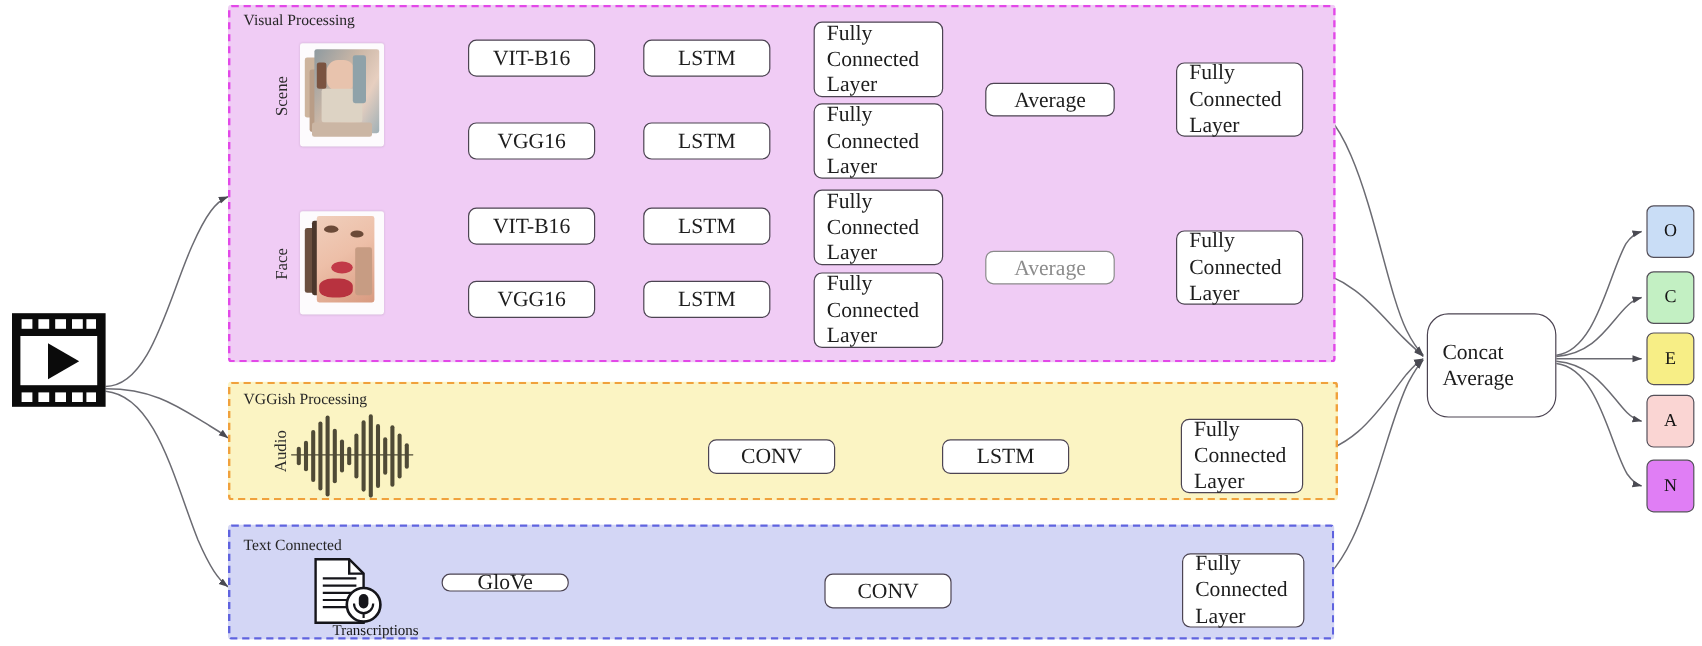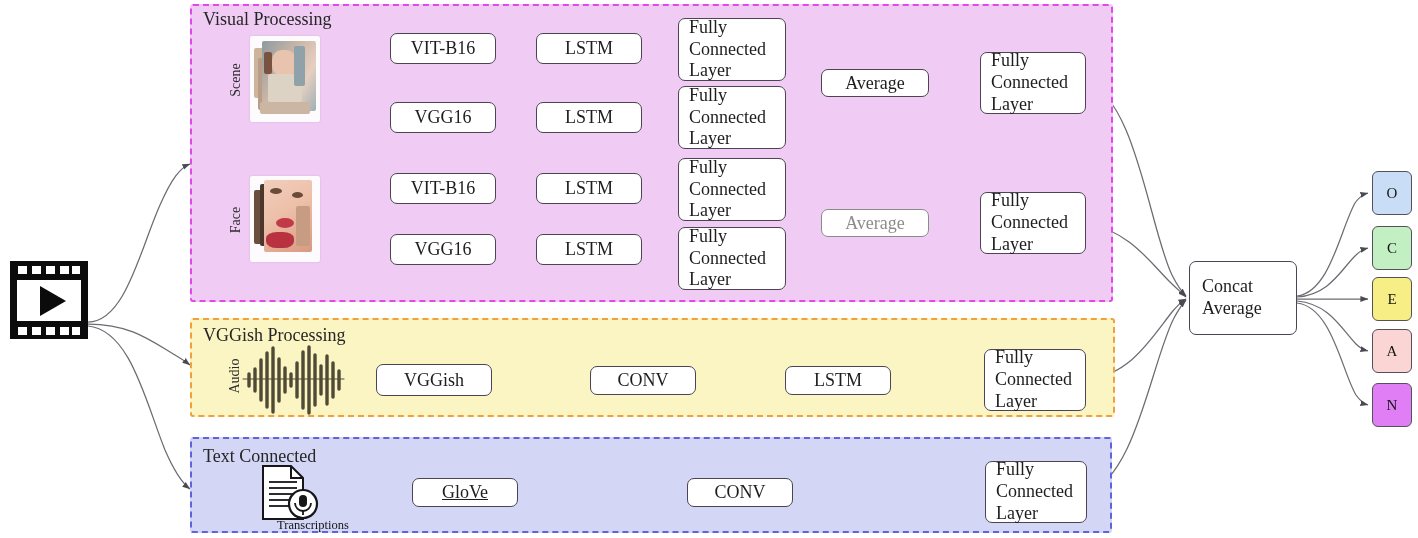--- a/index.html
+++ b/index.html
@@ -1,20 +1,20 @@
 <!DOCTYPE html>
 <html><head>
 <meta charset="utf-8">
 <style>
   html,body{margin:0;padding:0;background:#ffffff;}
   body{width:1418px;height:538px;font-family:"Liberation Serif",serif;}
   #stage{position:relative;width:1418px;height:538px;overflow:hidden;background:#fff;}
 
   .panel{position:absolute;box-sizing:border-box;border-radius:3px;}
-  .panel-title{position:absolute;font-size:18px;color:#262626;white-space:nowrap;}
+  .panel-title{position:absolute;font-size:13px;color:#262626;white-space:nowrap;}
 
   .node{position:absolute;box-sizing:border-box;background:#ffffff;border:1.6px solid #4c4452;
         border-radius:7px;display:flex;align-items:center;justify-content:center;text-align:left;
         color:#1d1d1d;font-size:18px;line-height:1.16;}
   .node.multi{line-height:1.22;}
   .node.faint{border-color:#8b8b8b;border-width:1.3px;color:#8c8c8c;}
 
   .sidelabel{position:absolute;font-size:14px;color:#2b2b2b;
              transform:rotate(-90deg);transform-origin:center center;white-space:nowrap;}
 
@@ -190,21 +190,20 @@
         <line x1="309" y1="347" x2="309" y2="413"></line>
         <line x1="315" y1="355" x2="315" y2="405"></line>
         <line x1="321" y1="366" x2="321" y2="394"></line>
         <line x1="327" y1="356" x2="327" y2="404"></line>
         <line x1="333" y1="363" x2="333" y2="397"></line>
         <line x1="339" y1="371" x2="339" y2="389"></line>
       </g>
     </g>
   </svg>
 
-  <div class="node" style="left:376px;top:364px;width:116px;height:32px;">VGGish</div>
   <div class="node" style="left:590px;top:366px;width:106px;height:29px;">CONV</div>
   <div class="node" style="left:785px;top:366px;width:106px;height:29px;">LSTM</div>
   <div class="node multi" style="left:984px;top:349px;width:102px;height:62px;padding:0 10px;">Fully Connected Layer</div>
 
   <svg class="layer" viewBox="0 0 1418 538">
     <g stroke="#15151a" fill="none" stroke-width="2">
       <path d="M263,466 L291,466 L303,478 L303,519 L263,519 z" fill="#ffffff"></path>
       <path d="M291,466 L291,478 L303,478"></path>
       <g stroke-width="1.8">
         <line x1="269" y1="482" x2="297" y2="482"></line>
@@ -214,25 +213,25 @@
         <line x1="269" y1="506" x2="290" y2="506"></line>
       </g>
       <circle cx="303" cy="504" r="14" fill="#ffffff" stroke-width="2.2"></circle>
       <rect x="299" y="495" width="8" height="12" rx="4" fill="#15151a" stroke="none"></rect>
       <path d="M295,503 a8,8 0 0 0 16,0" stroke-width="1.8"></path>
       <line x1="303" y1="511" x2="303" y2="515" stroke-width="1.8"></line>
     </g>
   </svg>
   <div class="caption" style="left:238px;top:518px;width:150px;">Transcriptions</div>
 
-  <div class="node" style="left:412px;top:478px;width:106px;height:29px;text-decoration:underline;">GloVe</div>
+  <div class="node" style="left:368px;top:478px;width:106px;height:15px;">GloVe</div>
   <div class="node" style="left:687px;top:478px;width:106px;height:29px;">CONV</div>
   <div class="node multi" style="left:985px;top:461px;width:102px;height:62px;padding:0 10px;">Fully Connected Layer</div>
 
-  <div class="node multi" style="left:1189px;top:261px;width:108px;height:74px;padding:0 12px;border-width:1.5px;">Concat Average</div>
+  <div class="node multi" style="left:1189px;top:261px;width:108px;height:87px;padding:0 12px;border-width:1.5px;border-radius:18px;">Concat Average</div>
 
   <div class="ocean" style="left:1372px;top:171px;background:#c9ddf6;">O</div>
   <div class="ocean" style="left:1372px;top:226px;background:#c3f0c3;">C</div>
   <div class="ocean" style="left:1372px;top:277px;background:#f7ee86;">E</div>
   <div class="ocean" style="left:1372px;top:329px;background:#fad5d3;">A</div>
   <div class="ocean" style="left:1372px;top:383px;background:#e07ef5;">N</div>
 
 </div>
 
 </body></html>

